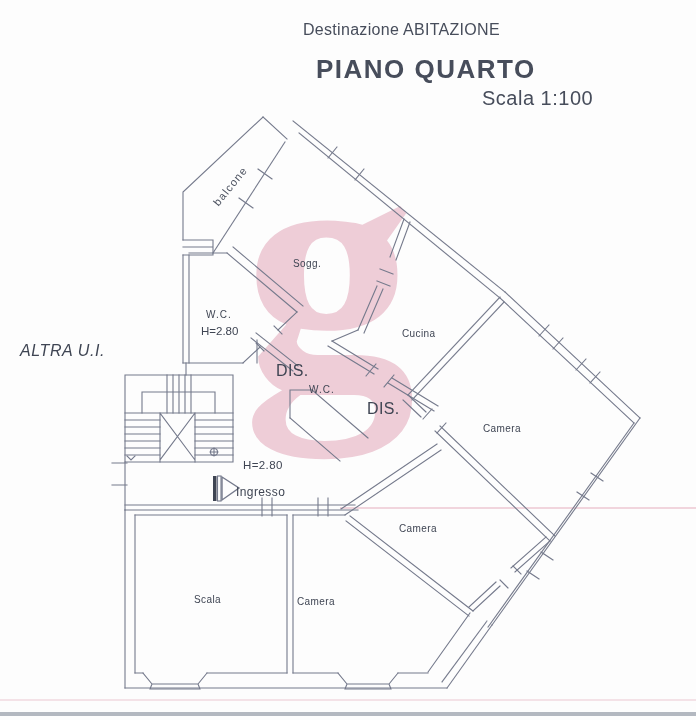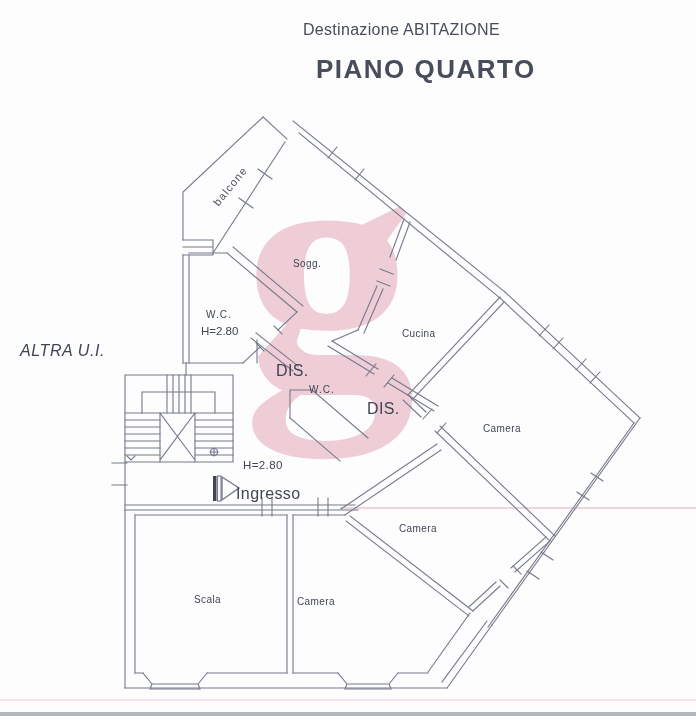--- a/index.html
+++ b/index.html
@@ -26,21 +26,21 @@
   .l-wc1     {left:206px;top:309px;letter-spacing:1px;}
   .l-wc1h    {left:201px;top:325px;font-size:11.5px;letter-spacing:0;}
   .l-cucina  {left:370px;top:328px;margin-left:32px;}
   .l-dis1    {left:276px;top:362px;font-size:16px;}
   .l-wc2     {left:309px;top:384px;letter-spacing:1px;}
   .l-dis2    {left:367px;top:400px;font-size:16px;}
   .l-camE    {left:483px;top:423px;}
   .l-camM    {left:399px;top:523px;}
   .l-camS    {left:297px;top:596px;}
   .l-sala    {left:194px;top:594px;}
-  .l-ingresso{left:236px;top:485px;font-size:16px;}
+  .l-ingresso{left:236px;top:485px;font-size:12px;}
   .l-ingressoh{left:243px;top:459px;font-size:11.5px;}
   .l-altra   {left:20px;top:342px;font-size:16px;letter-spacing:.6px;font-style:italic;}
   .l-balcone {left:220px;top:196px;font-size:11px;letter-spacing:1.2px;
               transform:rotate(-51deg);transform-origin:left bottom;color:#4a505e;}
   
   .artifact{position:absolute;z-index:1;}
   .pink-line-a{left:340px;top:507px;width:356px;height:2px;background:rgba(226,164,182,.45);}
   .pink-line-b{left:0;top:699px;width:696px;height:2px;background:rgba(226,164,182,.30);}
   .gray-bar  {left:0;top:712px;width:696px;height:4px;background:#9aa0ab;opacity:.75;}
 </style>
@@ -50,20 +50,21 @@
 <div class="stage">
 
   <div class="artifact pink-line-a"></div>
   <div class="artifact pink-line-b"></div>
   <div class="artifact gray-bar"></div>
 
   <div class="watermark">g</div>
 
   <div class="hdr hdr-title">PIANO QUARTO</div>
   <div class="hdr hdr-dest">Destinazione ABITAZIONE</div>
+  <div class="hdr hdr-scale">Scala 1:100</div>
 
   <svg class="plan" width="696" height="720" viewBox="0 0 696 720">
     <g stroke="#757a8c" stroke-width="1.1" fill="none" stroke-linecap="square" shape-rendering="geometricPrecision">
 
       <g>
         <path d="M263,117 L183,192 L183,240"></path>
         <path d="M183,240 H213 M183,247 H213 M183,255 H213 M213,240 V255"></path>
         <path d="M263,117 L287,139"></path>
         <path d="M213,253 L285,142"></path>
         <path d="M239,198 L253,208 M258,169 L272,179"></path>

